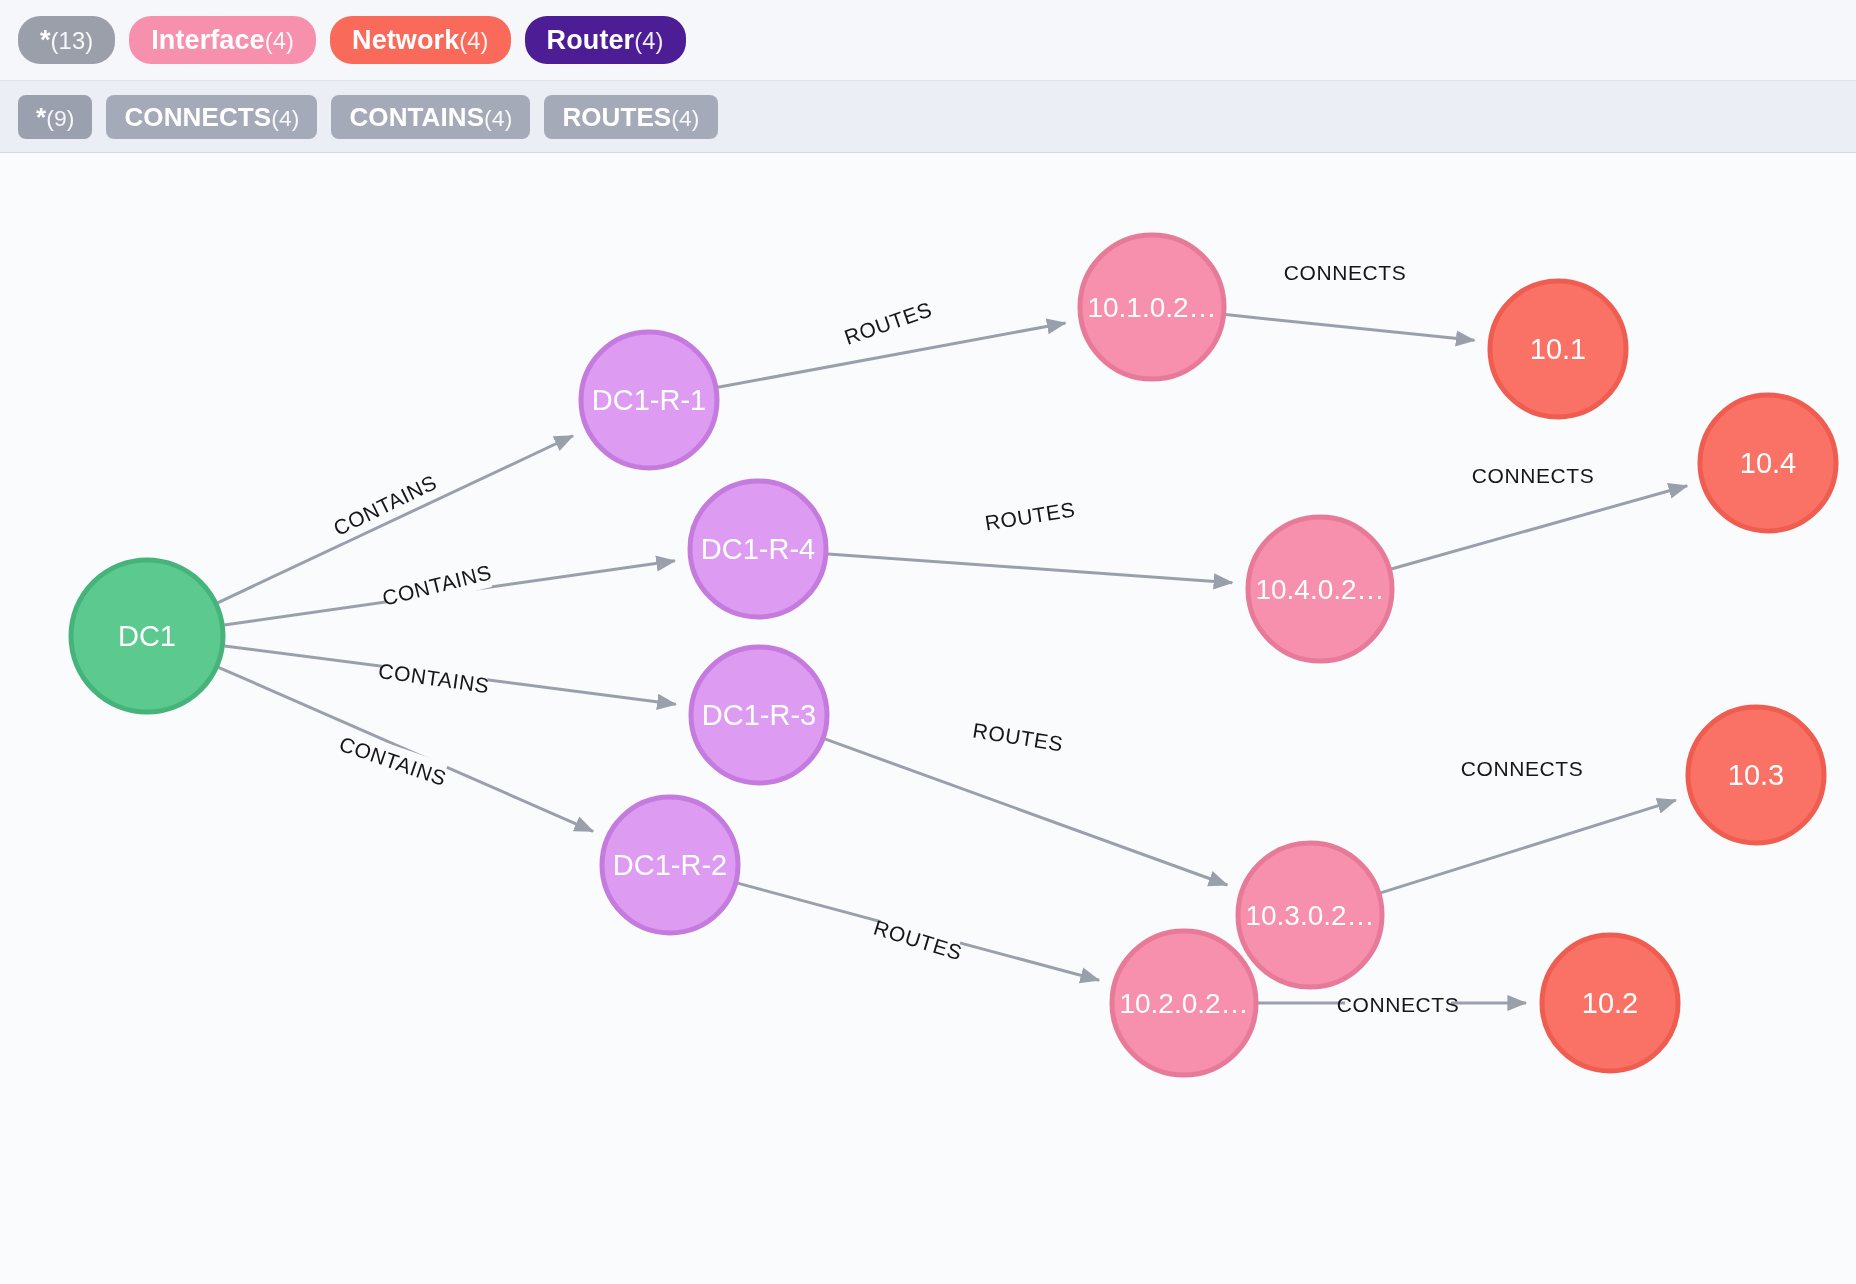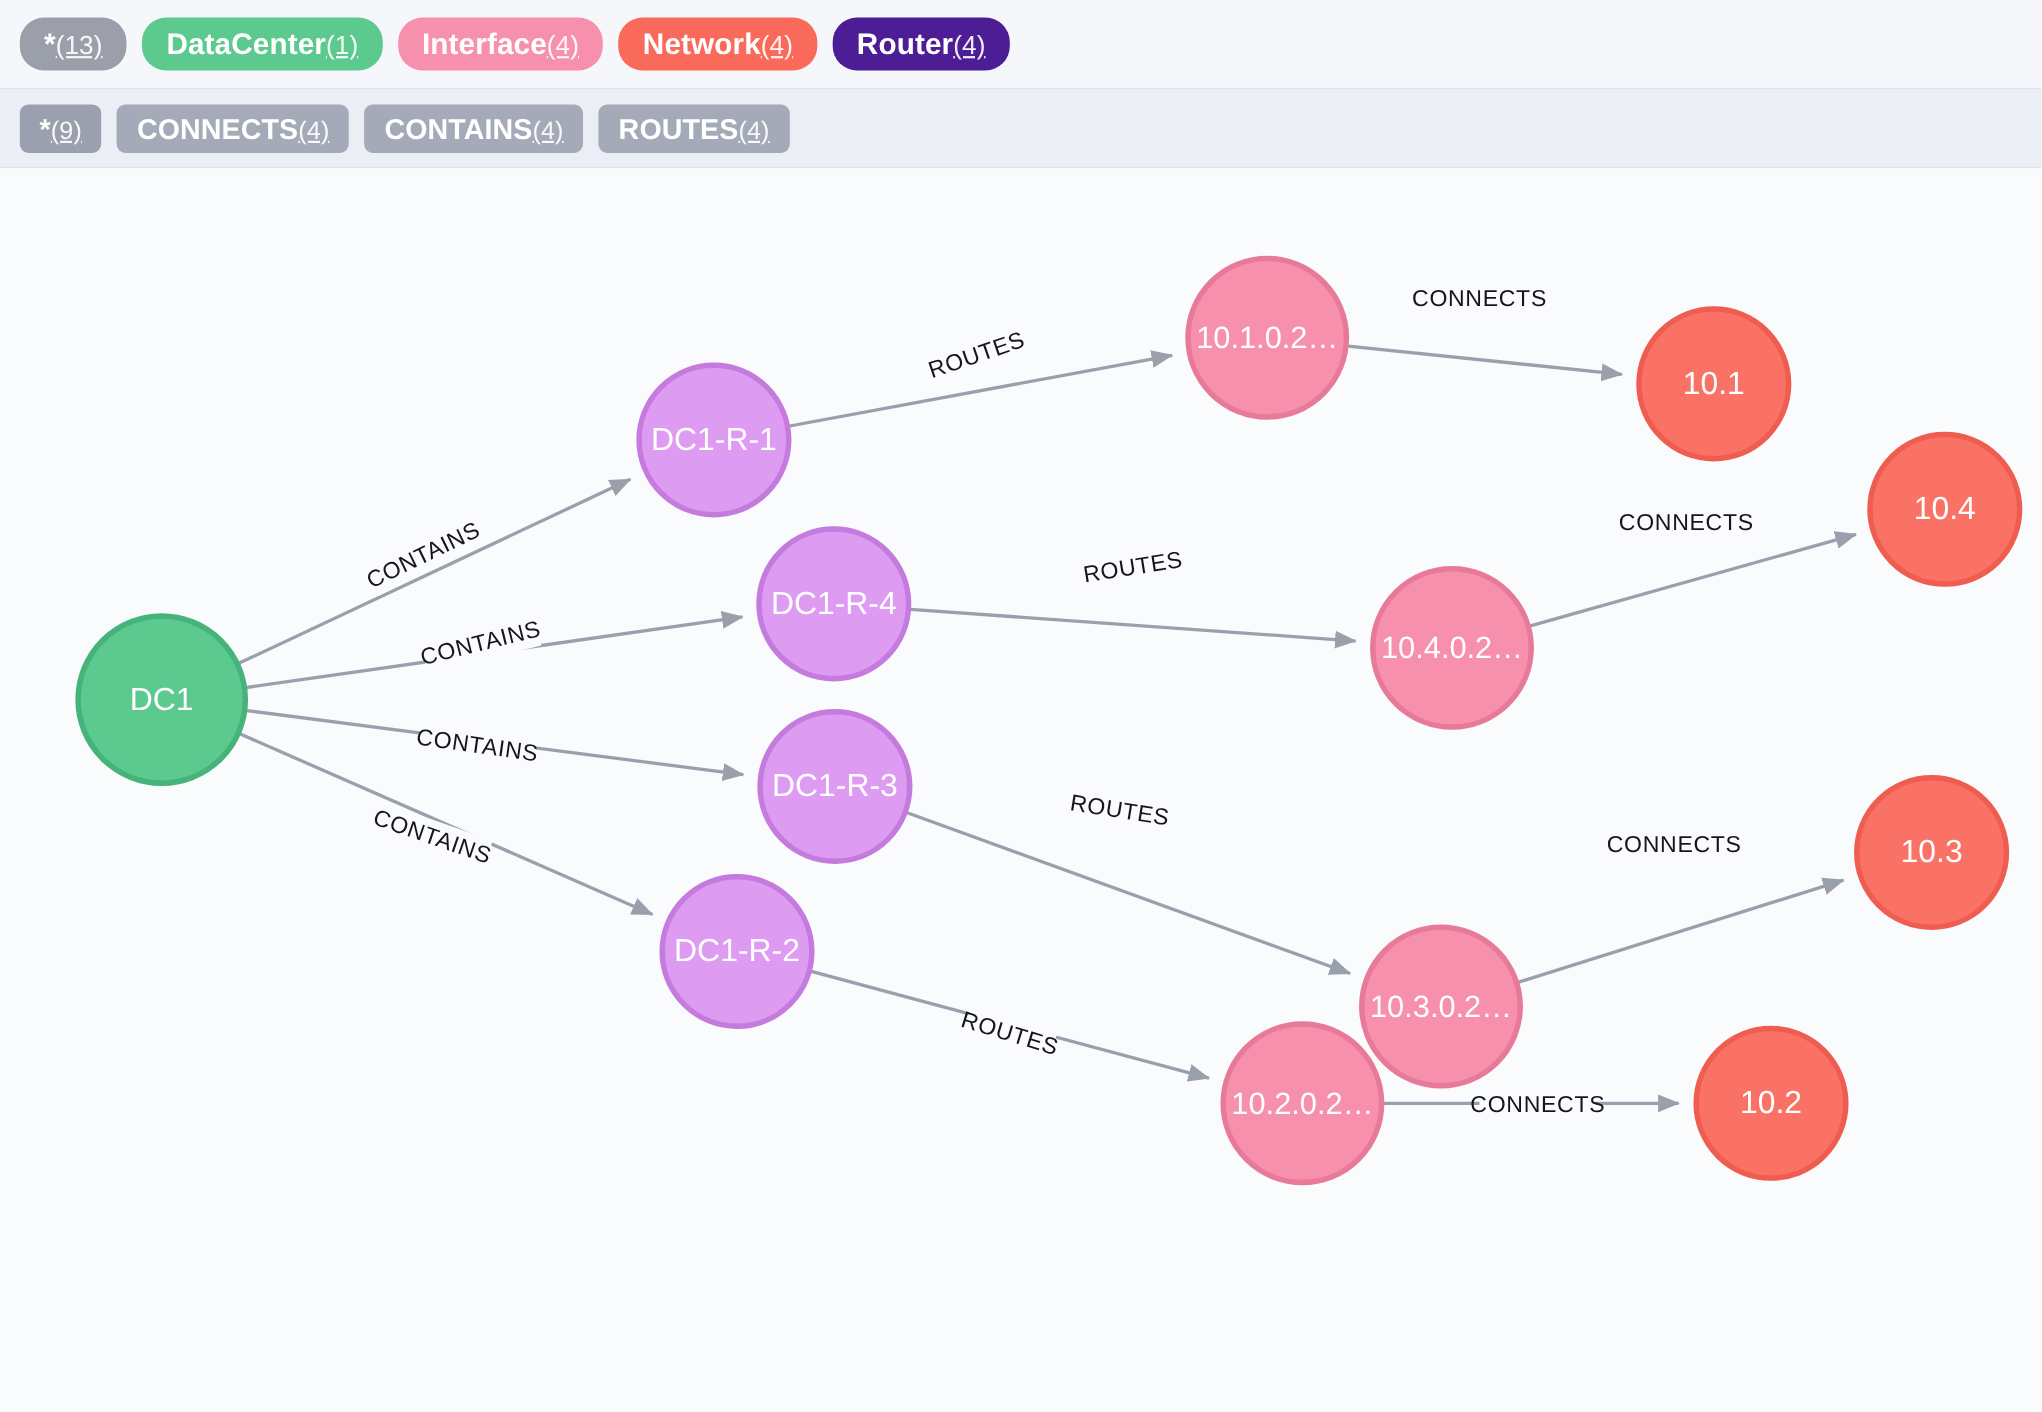--- a/index.html
+++ b/index.html
@@ -56,21 +56,20 @@
     height: 44px;
     padding: 0 18px;
     font-size: 26px;
     line-height: 44px;
     border-radius: 8px;
   }
   .chip .cnt {
     font-weight: normal;
     font-size: .88em;
     opacity: .92;
-    text-decoration: underline;
   }
 
   
   #canvas {
     position: absolute;
     left: 0;
     top: 153px;
     width: 1856px;
     height: 1131px;
     background: #fafbfd;
@@ -101,24 +100,20 @@
   .node-text.small { font-size: 28px; }
 </style>
 </head>
 <body>
 
 <div id="legend">
   <div class="legend-row labels">
       <div class="chip" style="background: rgb(154, 159, 169);">
         <span>*</span>
         <span class="cnt">(13)</span>
-      </div>
-      <div class="chip" style="background: rgb(92, 201, 142);">
-        <span>DataCenter</span>
-        <span class="cnt">(1)</span>
       </div>
       <div class="chip" style="background: rgb(247, 144, 173);">
         <span>Interface</span>
         <span class="cnt">(4)</span>
       </div>
       <div class="chip" style="background: rgb(250, 106, 90); justify-content: space-between;">
         <span>Network</span>
         <span class="cnt">(4)</span>
       </div>
       <div class="chip" style="background: #4c1d95;">

